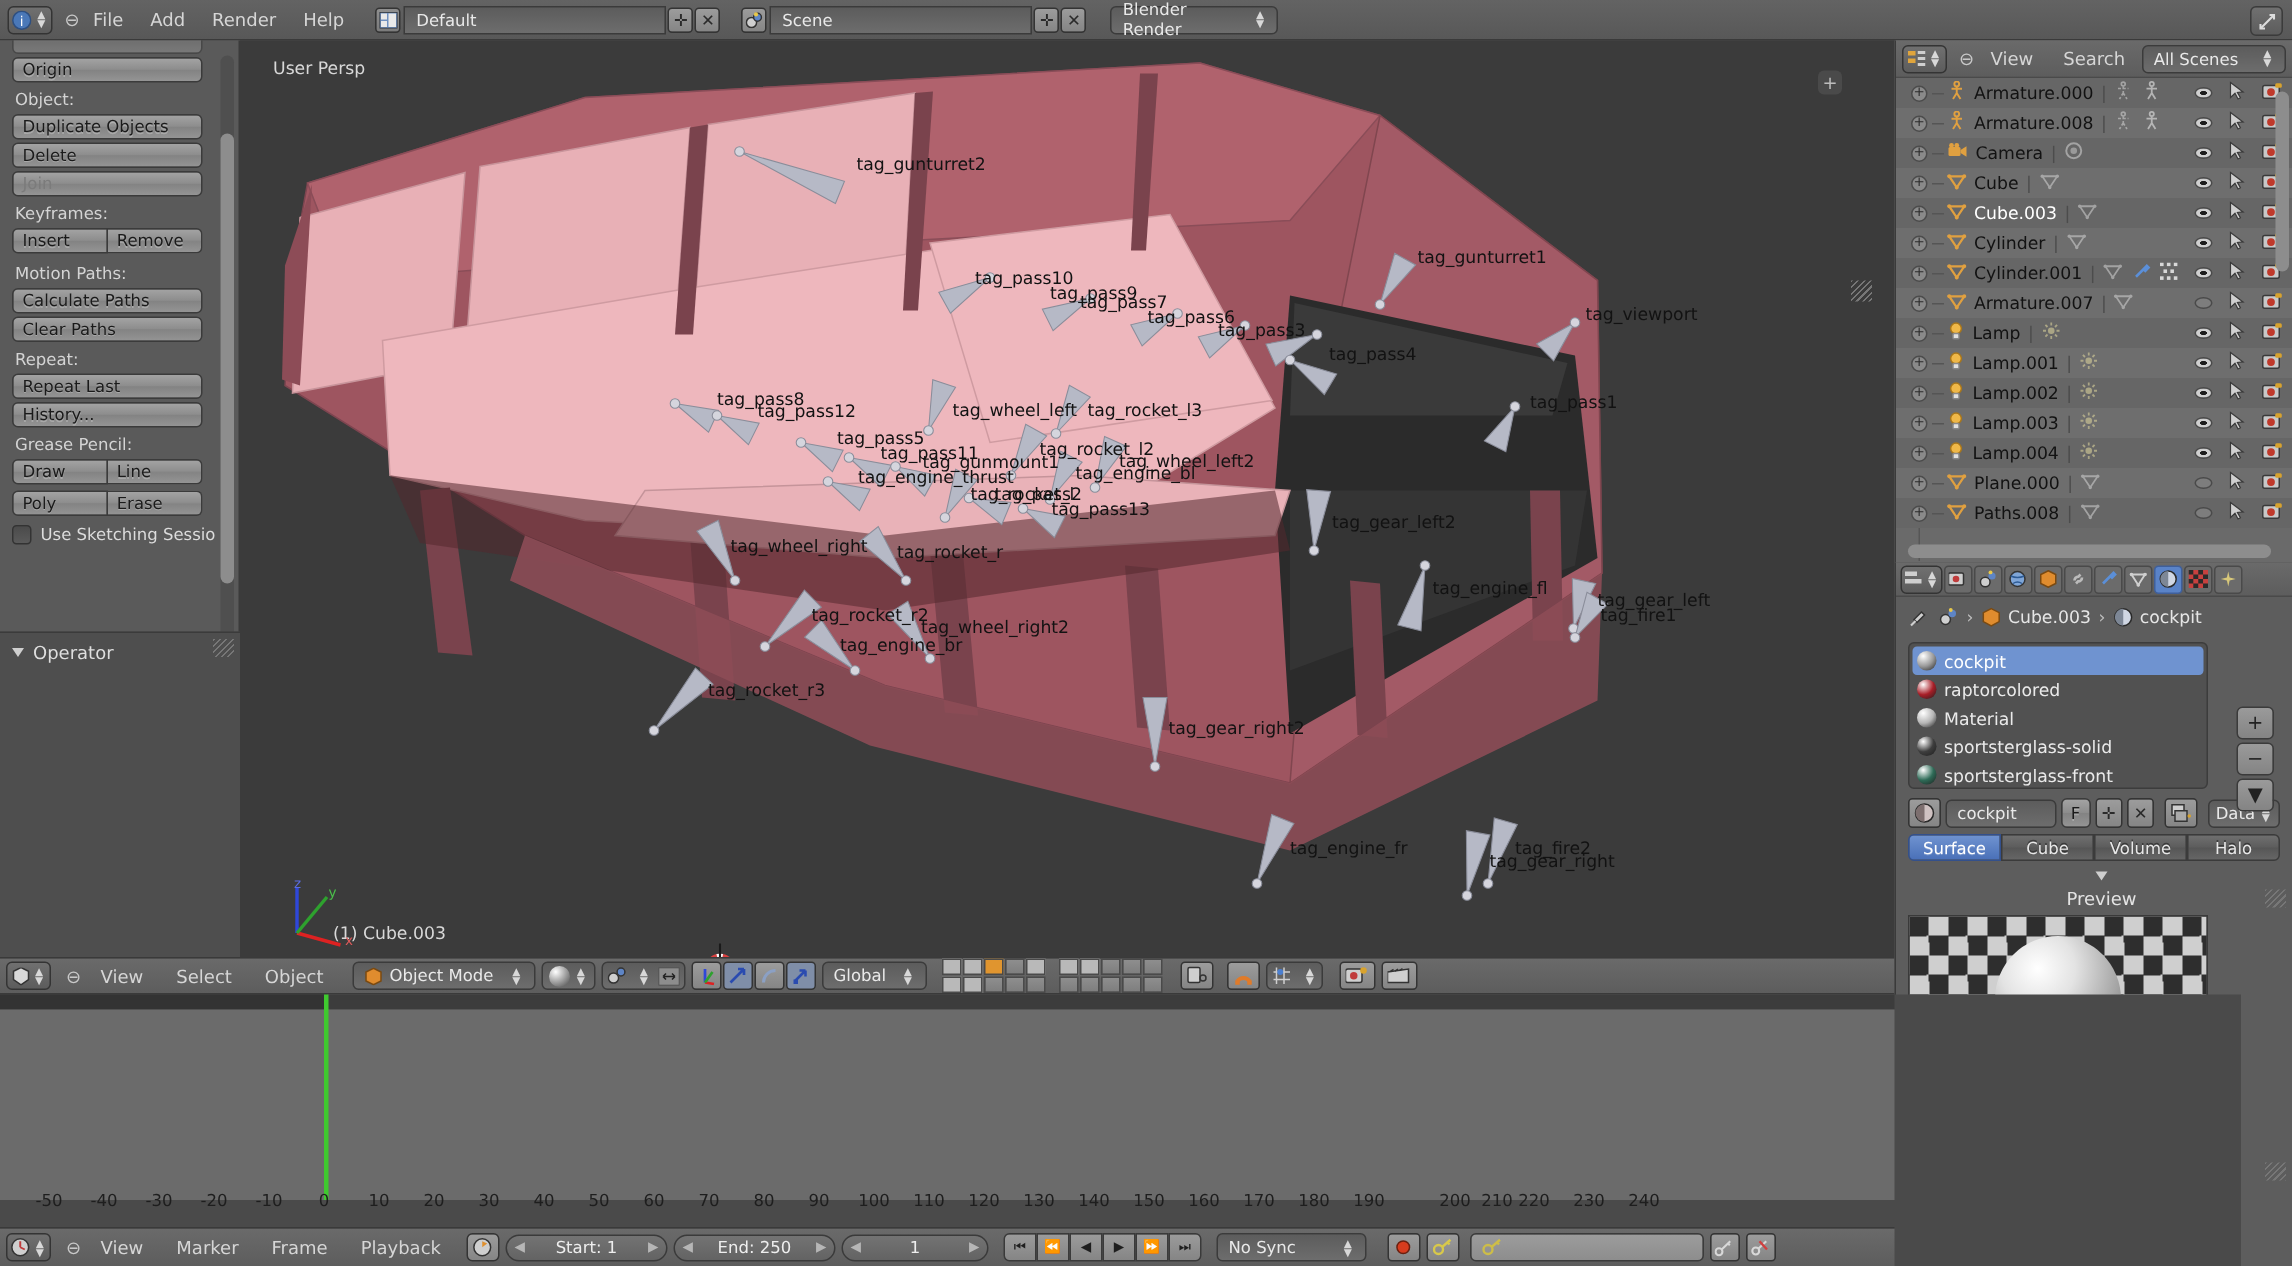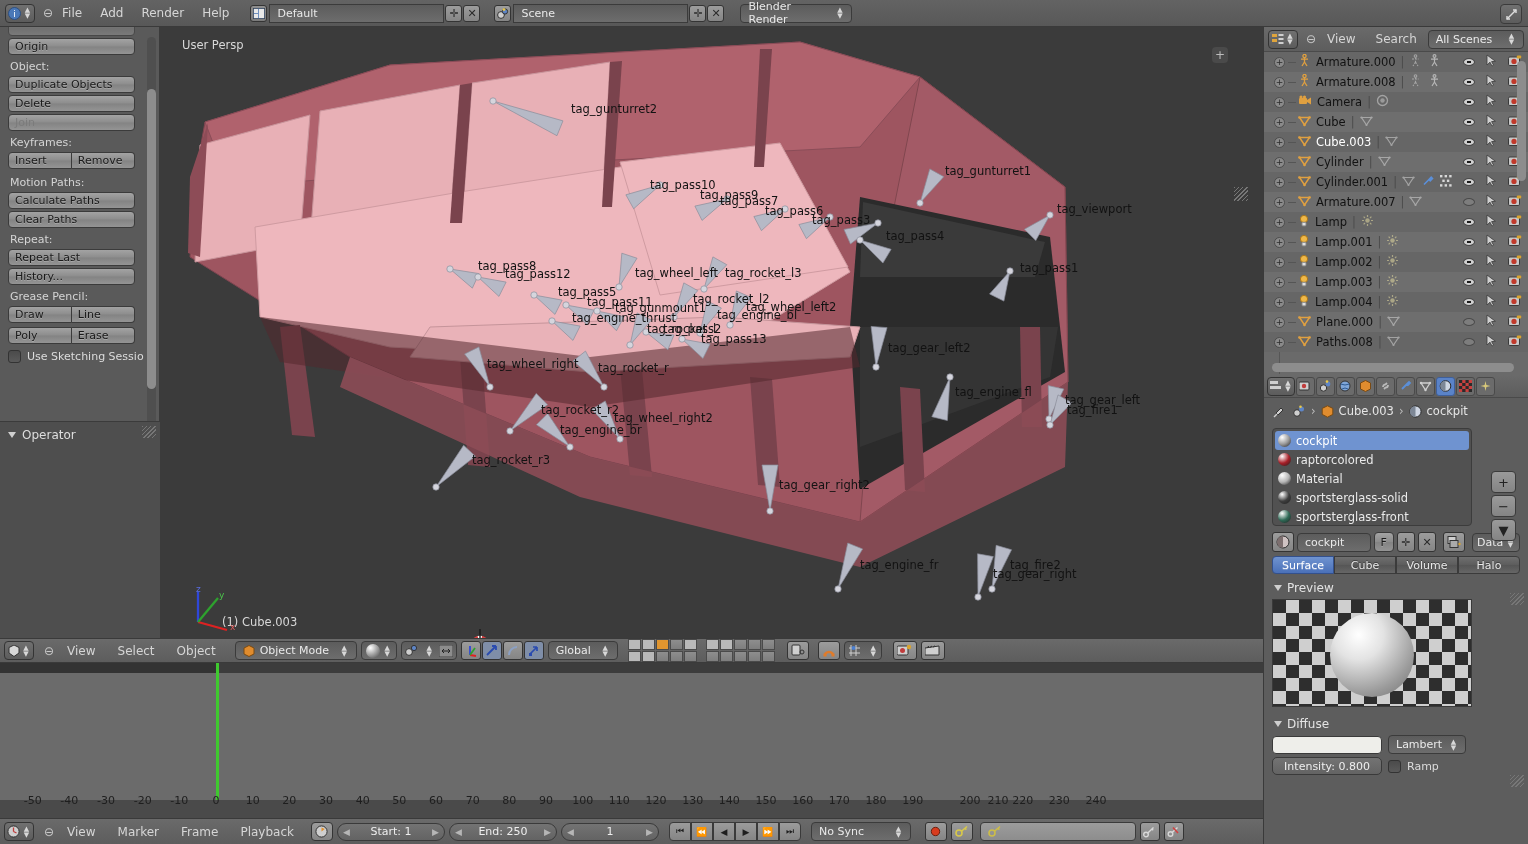--- a/index.html
+++ b/index.html
@@ -130,34 +130,34 @@
   .matbtns { position:absolute; right:12px; top:96px; width:25px; }
   .matbtns div { width:25px; height:22px; border:1px solid #3b3b3b; border-radius:4px;
     background:linear-gradient(180deg,#9a9a9a,#848484); display:flex; align-items:center;
     justify-content:center; color:#222; font-size:13px; margin-bottom:2px; }
   #matname { display:flex; align-items:center; gap:3px; margin:6px 8px 0 8px; }
   #surfrow { display:flex; margin:4px 8px 0 8px; }
   #surfrow .btn { flex:1; justify-content:center; border-radius:0; height:18px; }
   #surfrow .btn:first-child { border-radius:4px 0 0 4px; }
   #surfrow .btn:last-child { border-radius:0 4px 4px 0; }
   .sectionhdr { display:flex; align-items:center; gap:5px; color:#e4e4e4;
-    font-size:12px; margin:7px 0 4px 10px; }
+    font-size:12px; margin:7px 0 4px 10px;flex-direction:column; }
   #preview { margin:0 8px; width:200px; height:108px; border:1px solid #3a3a3a;
     background:repeating-conic-gradient(#cfcfcf 0 25%, #2e2e2e 0 50%) 0 0/26px 26px; 
     position:relative; }
   #preview .ball { position:absolute; left:50%; top:52%; transform:translate(-50%,-50%);
     width:84px; height:84px; border-radius:50%;
     background:radial-gradient(circle at 34% 26%, #ffffff 0%, #e3e3e3 30%, #9b9b9b 70%, #6c6c6c 100%); }
   #diffrow { display:flex; gap:6px; margin:4px 8px 0 8px; align-items:center; }
   #colswatch { width:110px; height:18px; background:#eeeeea; border:1px solid #3a3a3a;
     border-radius:4px; }
   #introw { display:flex; gap:6px; margin:3px 8px 0 8px; align-items:center; }
 
   
-  #timeline { position:absolute; left:0; top:663px; width:1263px; height:181px;
+  #timeline { position:absolute; left:0; top:663px; width:1494px; height:181px;
     background:#4a4a4a; }
   #tlcache { position:absolute; left:0; top:0; width:1263px; height:10px; background:#3c3c3c; }
   #tlcache i { position:absolute; left:0; top:0; height:10px; width:218px; background:#333; }
   #tlplay { position:absolute; left:216px; top:0; width:3px; height:137px; background:#3fc92f; }
   #tlruler { position:absolute; left:0; top:10px; width:1263px; height:127px;
     background:#6b6b6b; }
   #tlnums { position:absolute; left:0; top:131px; width:1263px; height:20px; }
   .tlnum { position:absolute; color:#1e1e1e; font-size:11px; transform:translateX(-50%); }
   #tlhdr { position:absolute; left:0; top:155px; width:1263px; height:26px;
     background:linear-gradient(180deg,#6a6a6a,#5d5d5d); border-top:1px solid #3a3a3a;

